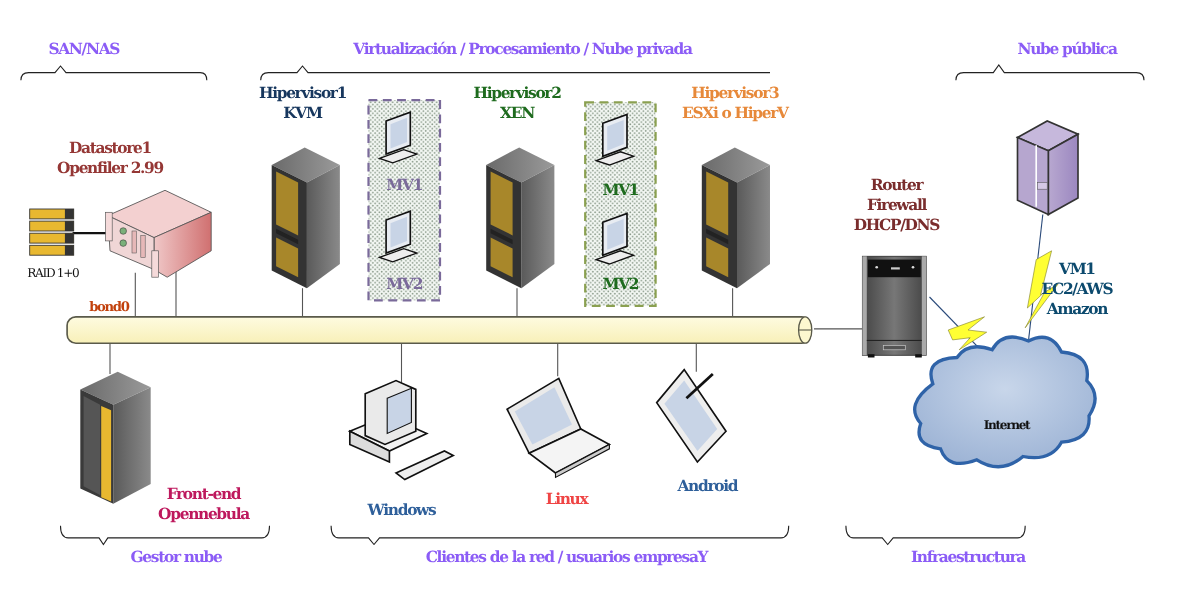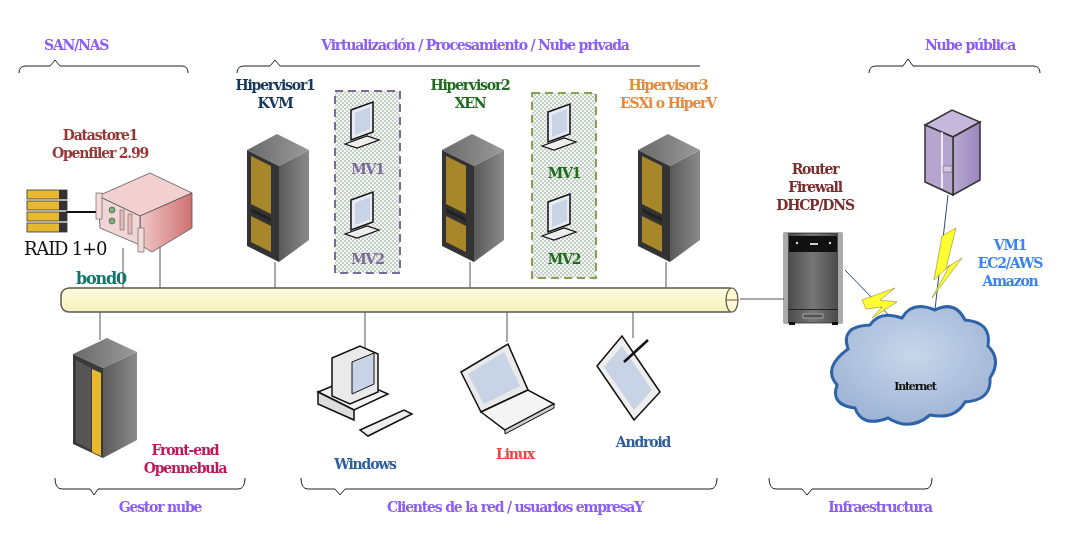--- a/index.html
+++ b/index.html
@@ -233,22 +233,22 @@
 <div class="lbl grp" style="left:270px; top:36px; width:410px;">Virtualización / Procesamiento / Nube privada</div>
 <div class="lbl grp" style="left:900px; top:36px; width:140px;">Nube pública</div>
 <div class="lbl grp" style="left:90px; top:498px; width:140px;">Gestor nube</div>
 <div class="lbl grp" style="left:330px; top:498px; width:370px;">Clientes de la red / usuarios empresaY</div>
 <div class="lbl grp" style="left:800px; top:498px; width:160px;">Infraestructura</div>
 
 <div class="lbl" style="left:30px; top:126px; width:140px; color:#953735;">
   <div>Datastore1</div>
   <div>Openfiler 2.99</div>
 </div>
-<div class="lbl" style="left:24px; top:240px; width:72px; font-size:18px; color:#111; font-weight:normal;">RAID 1+0</div>
-<div class="lbl" style="left:76px; top:270px; width:46px; font-size:16px; color:#0f766e;">bond0</div>
+<div class="lbl" style="left:12px; top:240px; width:72px; font-size:11px; color:#111; font-weight:normal;">RAID 1+0</div>
+<div class="lbl" style="left:76px; top:270px; width:46px; font-size:12px; color:#c2410c;">bond0</div>
 
 <div class="lbl" style="left:225px; top:76px; width:100px; color:#17375e;">
   <div>Hipervisor1</div>
   <div>KVM</div>
 </div>
 <div class="lbl" style="left:420px; top:76px; width:100px; color:#1e6b1e;">
   <div>Hipervisor2</div>
   <div>XEN</div>
 </div>
 <div class="lbl" style="left:608px; top:76px; width:120px; color:#e7893a;">
@@ -260,21 +260,21 @@
 <div class="lbl" style="left:335px; top:250px; width:65px; color:#7a6a9a;">MV2</div>
 <div class="lbl" style="left:532px; top:164px; width:64px; color:#1e6b1e;">MV1</div>
 <div class="lbl" style="left:532px; top:250px; width:64px; color:#1e6b1e;">MV2</div>
 
 <div class="lbl" style="left:760px; top:160px; width:110px; color:#7a2d2d;">
   <div>Router</div>
   <div>Firewall</div>
   <div>DHCP/DNS</div>
 </div>
 
-<div class="lbl" style="left:960px; top:236px; width:100px; color:#3b82f6;">
+<div class="lbl" style="left:929px; top:236px; width:100px; color:#0c4a6e;">
   <div>VM1</div>
   <div>EC2/AWS</div>
   <div>Amazon</div>
 </div>
 
 <div class="lbl" style="left:130px; top:441px; width:110px; color:#be185d;">
   <div>Front-end</div>
   <div>Opennebula</div>
 </div>
 

